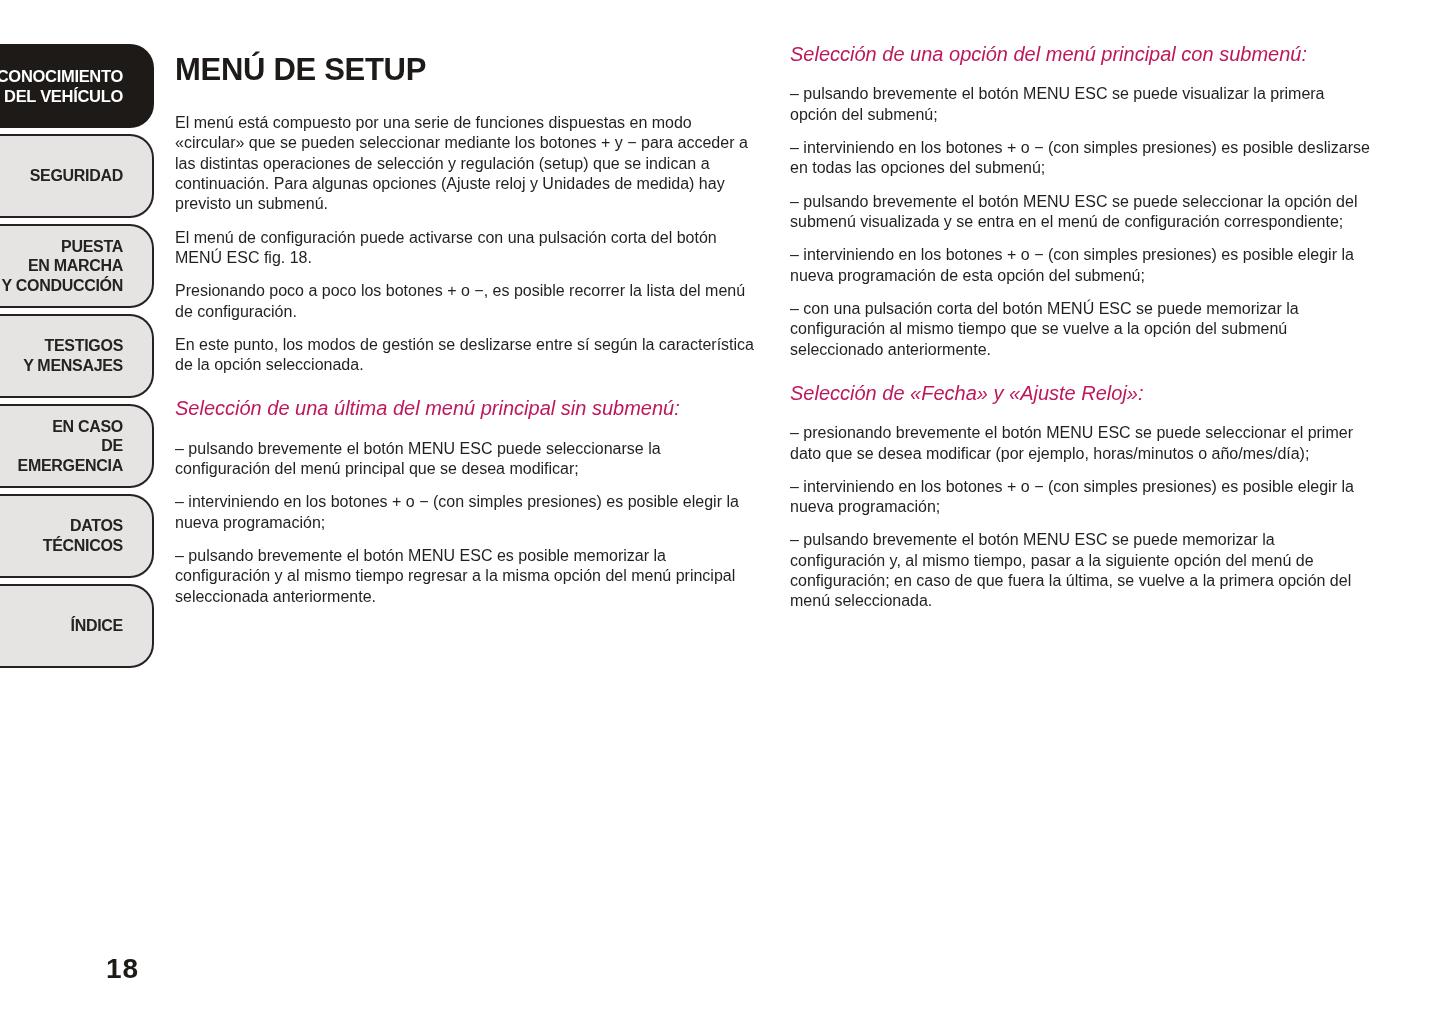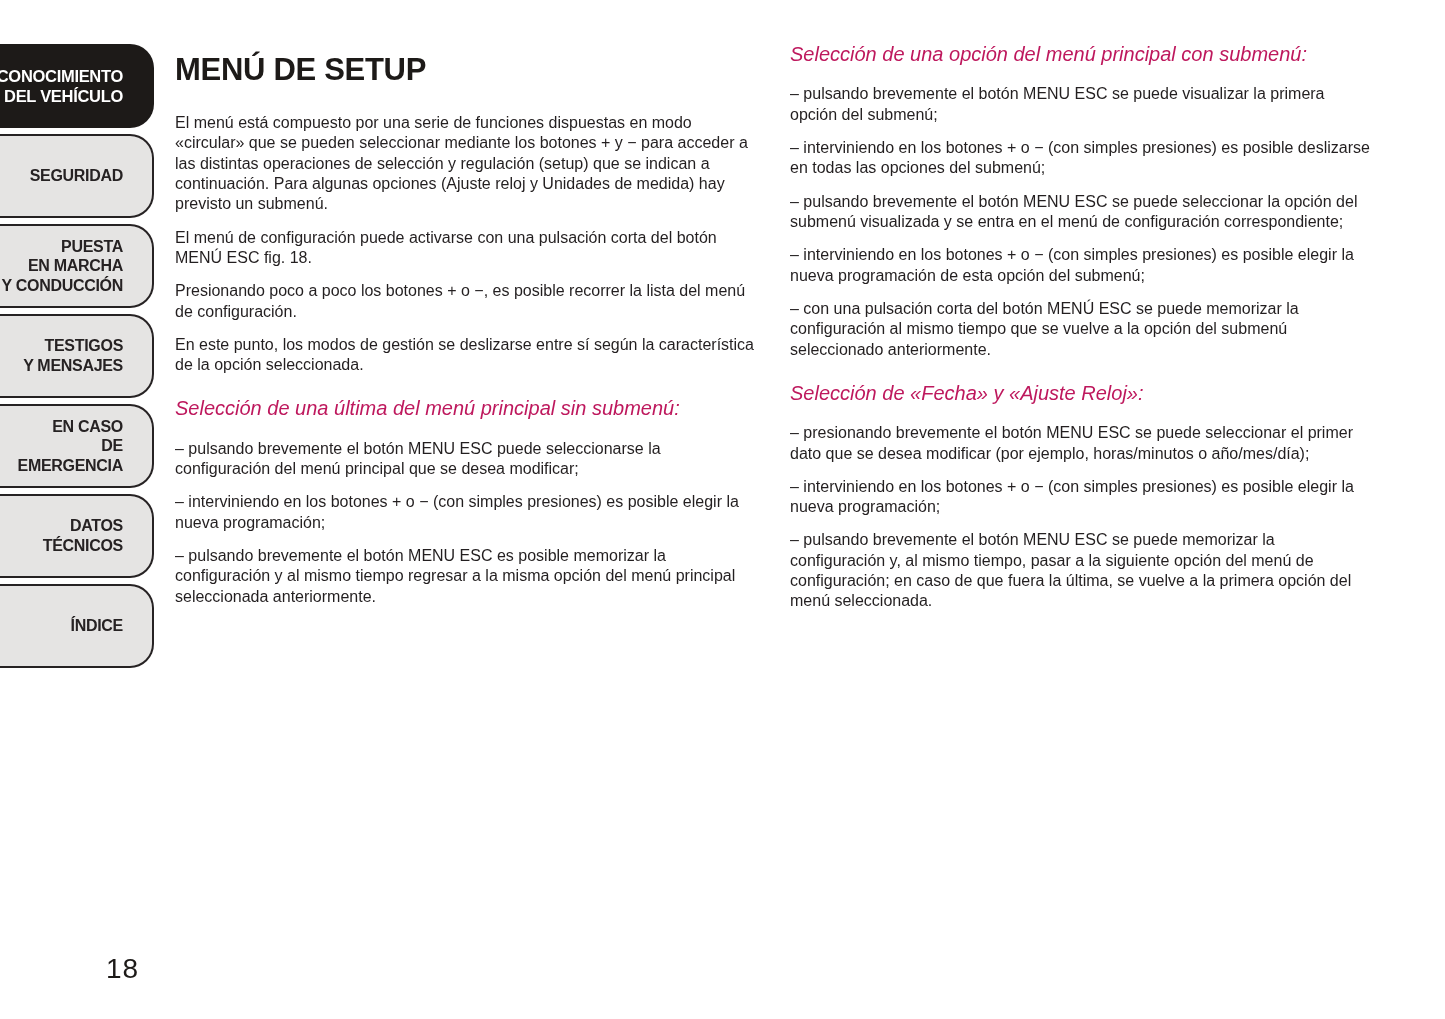--- a/index.html
+++ b/index.html
@@ -22,21 +22,21 @@
   .tab-label{
     text-align:right;font-size:16px;line-height:1.22;
     letter-spacing:-0.3px;white-space:pre-line;color:#262223;
     font-weight:600;
   }
   .tab.active{background:#1d1a18;border-color:#1d1a18;}
   .tab.active .tab-label{color:#ffffff;font-weight:bold;font-size:16.5px;}
   
   .pagenum{
     position:absolute;left:106px;top:953px;width:48px;
-    font-size:28px;font-weight:normal;color:#1d1a18;letter-spacing:1px;
+    font-size:28px;font-weight:bold;color:#1d1a18;letter-spacing:1px;
   }
   
   .col{position:absolute;top:52px;}
   .col1{left:175px;width:585px;}
   .col2{left:790px;width:583px;top:42px;}
   h1.title{
     font-size:31px;font-weight:bold;letter-spacing:-0.3px;
     margin:0 0 25px 0;color:#1d1a18;
   }
   p.body{

